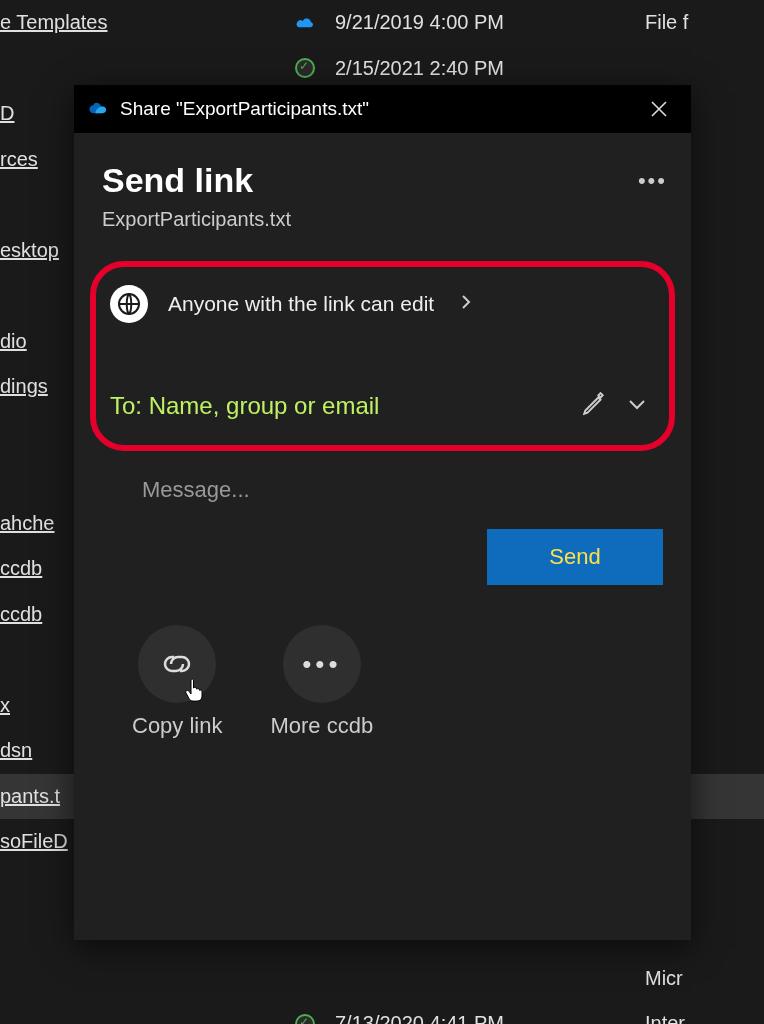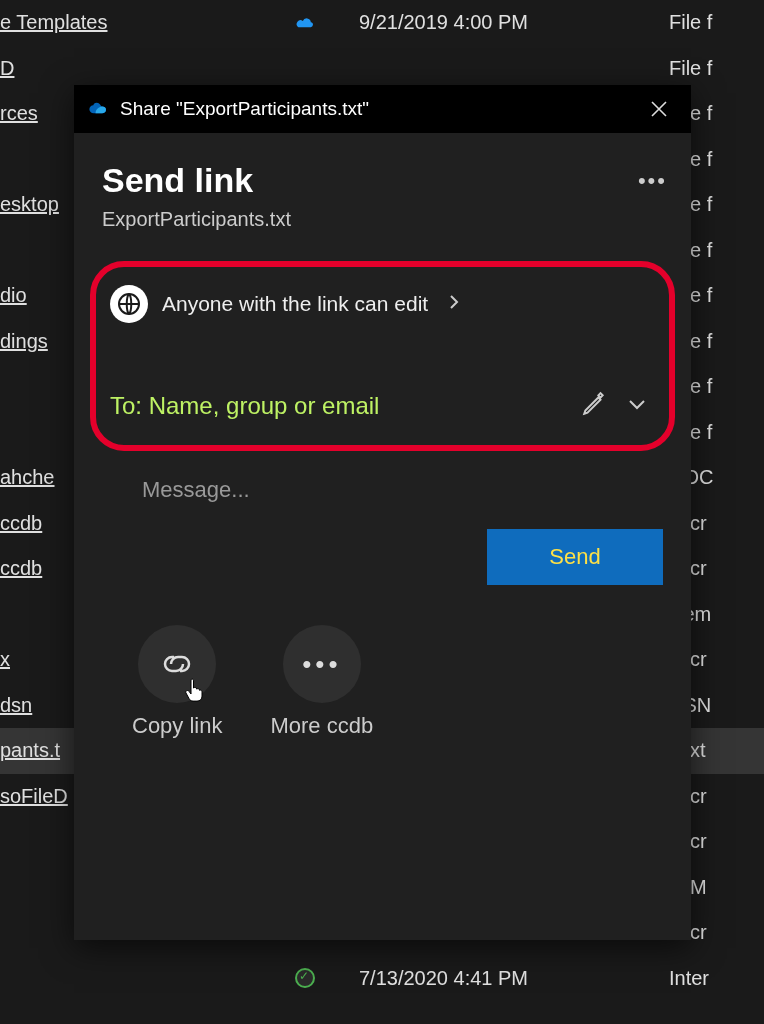--- a/index.html
+++ b/index.html
@@ -2,38 +2,38 @@
 <html><head>
   <meta charset="utf-8">
   <style>
     * { margin:0; padding:0; box-sizing:border-box; font-family:"Segoe UI",Arial,sans-serif; }
     body { width:764px; height:1024px; background:#1a1a1a; color:#fff; overflow:hidden; position:relative; }
     .bg { position:absolute; inset:0; display:flex; }
     .row { display:flex; height:45.5px; align-items:center; font-size:20px; color:#e0e0e0; }
     .row.sel { background:#353535; }
     .cell-name { width:275px; overflow:hidden; white-space:nowrap;text-decoration:underline; }
     .cell-status { width:60px; display:flex; justify-content:center; }
-    .cell-date { width:310px; white-space:nowrap;margin-left:24px; }
+    .cell-date { width:310px; white-space:nowrap; }
     .cell-type { flex:1; white-space:nowrap; overflow:hidden; }
     .cloud-icon, .check-icon { width:20px; height:20px; border-radius:50%; display:inline-block; }
     .check-icon { background:#2a2a2a; border:2px solid #4caf50; position:relative; }
     .check-icon::after { content:"✓"; color:#4caf50; font-size:12px; position:absolute; left:2px; top:-1px; }
 
     .dialog { position:absolute; left:74px; top:85px; width:617px; height:855px; background:#202020; box-shadow:0 8px 30px rgba(0,0,0,.6); display:flex; flex-direction:column; }
     .titlebar { height:48px; background:#000; display:flex; align-items:center; padding:0 14px; gap:10px; }
     .od-icon { width:22px; height:14px; }
     .titlebar-text { font-size:19px; color:#fff; }
     .close-x { margin-left:auto; width:36px; height:36px; display:flex; align-items:center; justify-content:center; color:#ddd; cursor:pointer; }
     .header { padding:28px 16px 12px 28px; }
     .header-row { display:flex; align-items:center; }
     .h1 { font-size:34px; font-weight:600; color:#fff; }
     .more-dots { margin-left:auto; color:#ccc; font-size:22px; letter-spacing:2px; cursor:pointer; padding:4px 8px; }
     .filename { font-size:20px; color:#ccc; margin-top:8px; }
     .highlight-box { margin:18px 16px 0 16px; border:6px solid #e4002b; border-radius:34px; padding:18px 14px 20px 14px; }
-    .link-setting { display:flex; align-items:center; gap:14px; cursor:pointer; }
+    .link-setting { display:flex; align-items:center; gap:20px; cursor:pointer; }
     .globe-wrap { width:38px; height:38px; border-radius:50%; background:#fff; display:flex; align-items:center; justify-content:center; }
     .link-text { font-size:21px; color:#eee; }
     .chevron { color:#ccc; margin-left:6px; }
     .to-row { display:flex; align-items:center; margin-top:64px; gap:8px; }
     .to-label { font-size:24px; color:#bef264; }
     .to-spacer { flex:1; }
     .pencil { color:#ccc; cursor:pointer; padding:4px; }
     .chev-down { color:#ccc; cursor:pointer; padding:4px 8px; }
     .message-area { padding:18px 28px 0 28px; }
     .msg-input { width:100%; background:transparent; border:none; color:#fff; font-size:22px; padding:8px 0; outline:none;margin-left:40px; }
@@ -55,20 +55,28 @@
         <div class="cell-name">e Templates</div>
         <div class="cell-status">
           <svg width="20" height="14" viewBox="0 0 24 16">
             <path fill="#2196f3" d="M19 7a5 5 0 0 0-9.6-1.5A4 4 0 0 0 4 13h14a3 3 0 0 0 1-6z"></path>
           </svg>
         </div>
         <div class="cell-date">9/21/2019 4:00 PM</div>
         <div class="cell-type">File f</div>
       </div>
       <div class="row">
+        <div class="cell-name"></div>
+        <div class="cell-status">
+          <span class="check-icon"></span>
+        </div>
+        <div class="cell-date">2/15/2021 2:40 PM</div>
+        <div class="cell-type"></div>
+      </div>
+      <div class="row">
         <div class="cell-name">D</div>
         <div class="cell-status"></div>
         <div class="cell-date"></div>
         <div class="cell-type">File f</div>
       </div>
       <div class="row">
         <div class="cell-name">rces</div>
         <div class="cell-status"></div>
         <div class="cell-date"></div>
         <div class="cell-type">File f</div>

